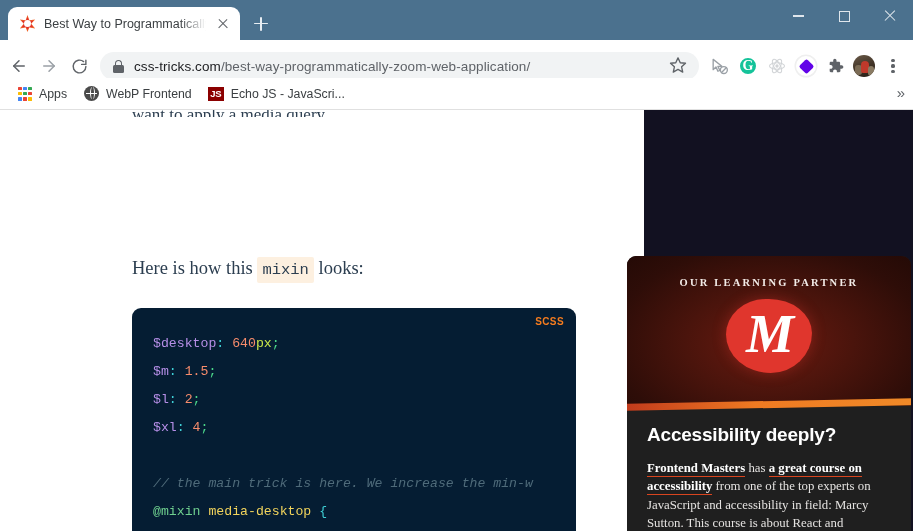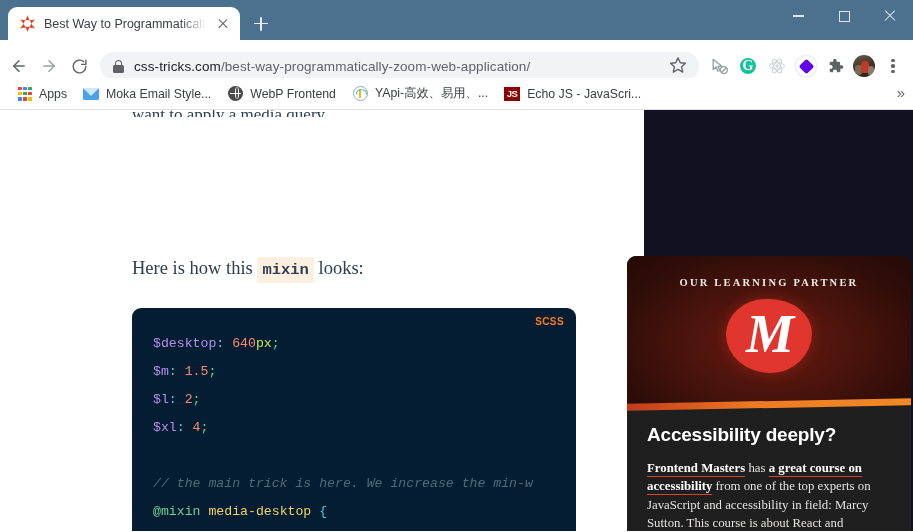--- a/index.html
+++ b/index.html
@@ -151,21 +151,21 @@
     white-space: nowrap; overflow: hidden; height: 12px;
   }
 
   .para {
     position: absolute; left: 88px; top: 148px;
     font-family: "Liberation Serif", serif; font-size: 18.5px; color: #2c3e50;
     white-space: nowrap;
   }
   .para code {
     font-family: "Liberation Mono", monospace; font-size: 15.5px;
-    background: #fdf0e0; color: #2c3e50; padding: 4px 5px; border-radius: 2px; font-weight: bold;
+    background: #fdf0e0; color: #2c3e50; padding: 4px 5px; border-radius: 2px;
   }
 
   .codeblock {
     position: absolute; left: 88px; top: 198px; width: 444px; height: 235px;
     background: #051d33; border-radius: 9px; overflow: hidden;
   }
   .codeblock-lang {
     position: absolute; right: 12px; top: 8px; font-family: "Liberation Sans", sans-serif;
     font-size: 10px; font-weight: bold; color: #f57c1f; letter-spacing: .4px;
   }
@@ -354,40 +354,28 @@
           <i style="background:#34a853"></i>
           <i style="background:#ea4335"></i>
         <i style="background:#4285f4"></i>
           <i style="background:#ea4335"></i>
           <i style="background:#fbbc05"></i>
       </span>
       <span class="bm-label">Apps</span>
     </div>
 
 
-    <div class="bm">
-      <span class="bm-ico">
-          <span class="ico-mail"></span>
-        </span>
-      <span class="bm-label">Moka Email Style...</span>
-    </div>
 
     <div class="bm">
       <span class="bm-ico">
           <span class="ico-webp"></span>
         </span>
       <span class="bm-label">WebP Frontend</span>
     </div>
 
-    <div class="bm">
-      <span class="bm-ico">
-          <span class="ico-yapi"></span>
-        </span>
-      <span class="bm-label">YApi-高效、易用、...</span>
-    </div>
 
     <div class="bm">
       <span class="bm-ico">
           <span class="ico-js">JS</span>
         </span>
       <span class="bm-label">Echo JS - JavaScri...</span>
     </div>
 
     <span class="bm-overflow">»</span>
   </div>

